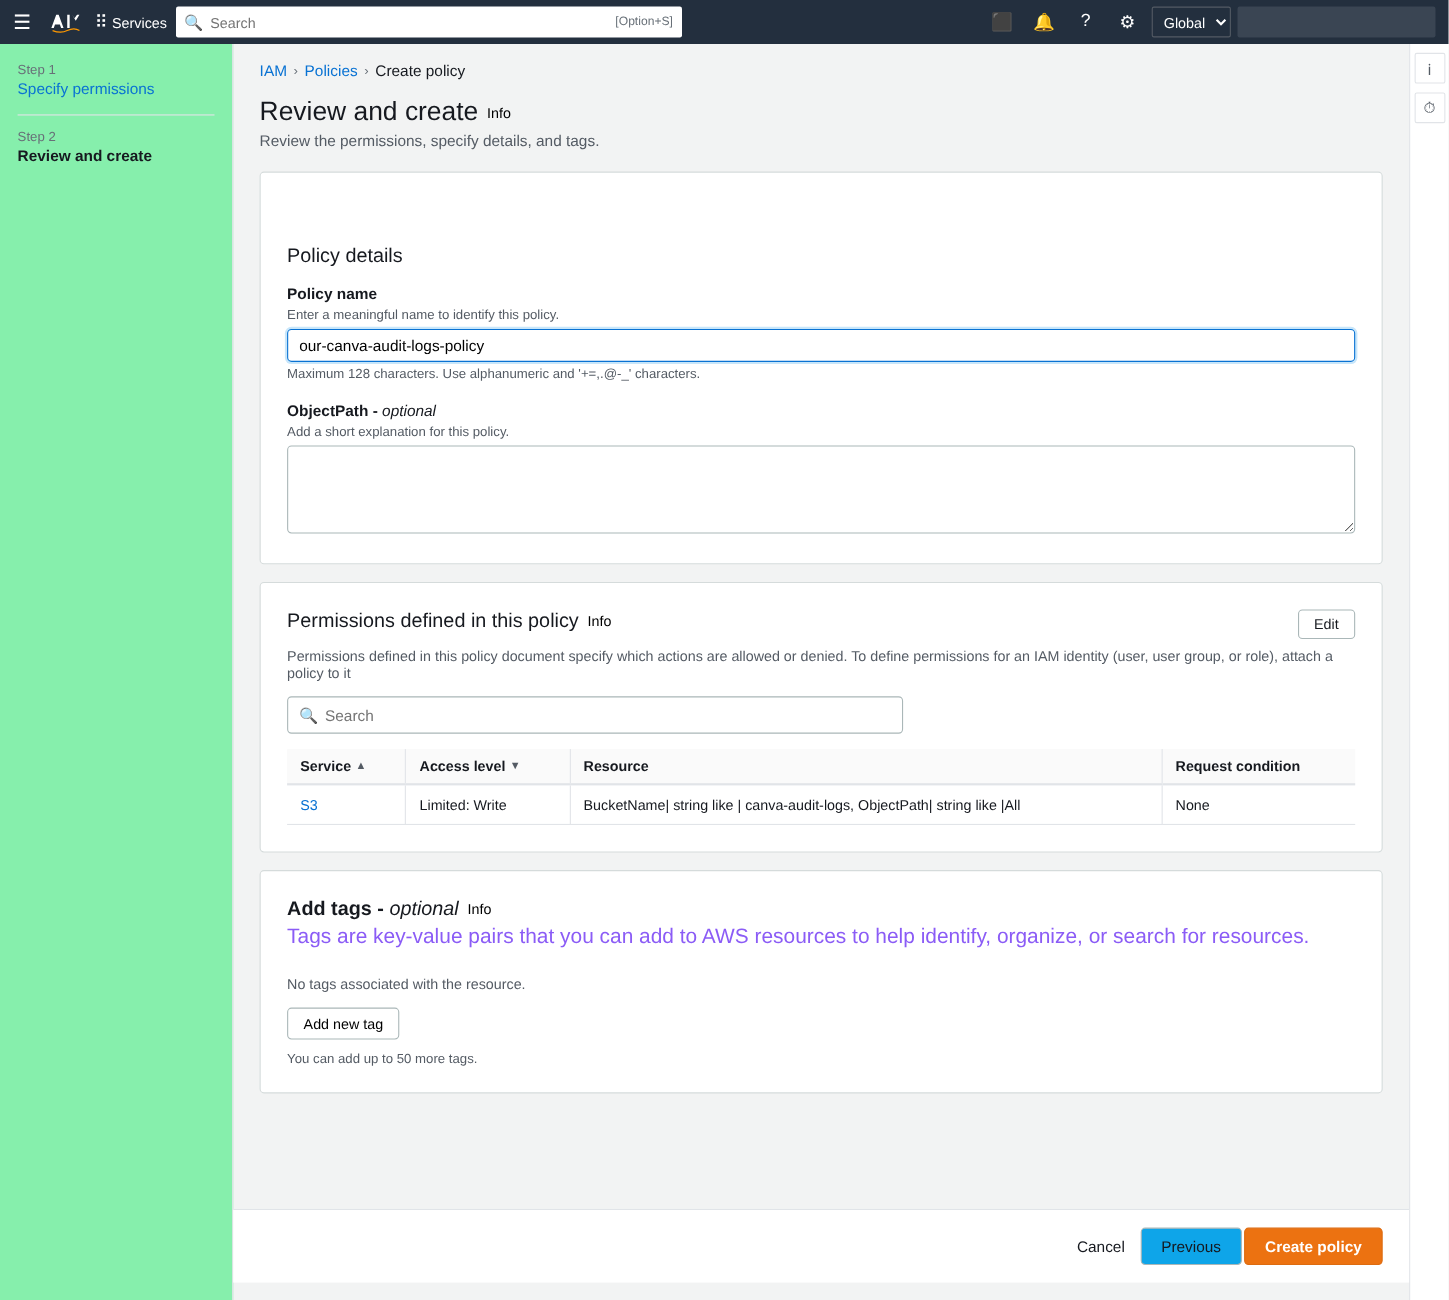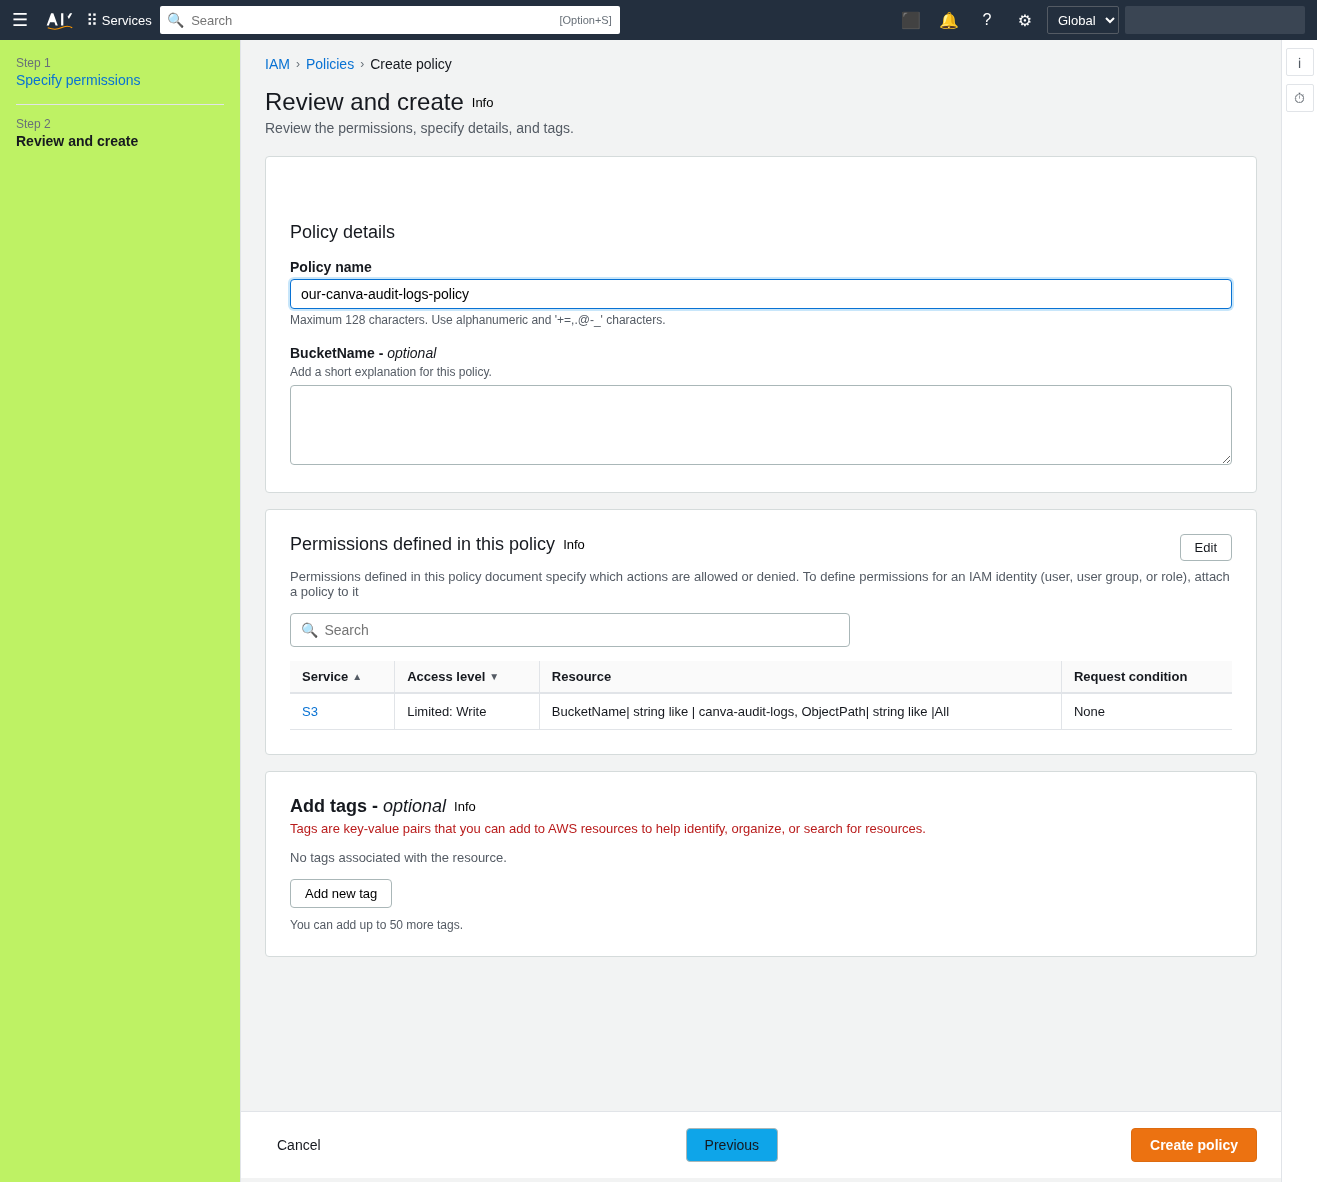--- a/index.html
+++ b/index.html
@@ -18,21 +18,21 @@
     }
     .search-bar input { border: none; outline: none; font-size: 13px; flex: 1; color: #16191f; }
     .search-shortcut { font-size: 11px; color: #687078; white-space: nowrap; }
     .nav-icons { display: flex; align-items: center; gap: 6px; margin-left: auto; }
     .nav-icon-btn { color: #fff; background: none; border: none; cursor: pointer; font-size: 16px; width: 32px; height: 32px; display: flex; align-items: center; justify-content: center; }
     .global-select { background: transparent; color: #fff; border: 1px solid #545b64; border-radius: 2px; font-size: 13px; padding: 2px 6px; cursor: pointer; height: 28px; }
     .account-bar { width: 180px; height: 28px; background: #3a4553; border-radius: 2px; }
 
     
     .app-layout { display: flex; min-height: calc(100vh - 40px); }
-    .sidebar { width: 241px; background: #bef264; padding: 16px; border-right: 1px solid #e1e4e8; flex-shrink: 0; }
+    .sidebar { width: 212px; background: #86efac; padding: 16px; border-right: 1px solid #e1e4e8; flex-shrink: 0; }
     .sidebar .step-label { font-size: 12px; color: #687078; margin-bottom: 2px; }
     .sidebar .step-link { color: #0972d3; font-size: 14px; text-decoration: none; cursor: pointer; display: block; margin-bottom: 16px; }
     .sidebar .step-divider { border: none; border-top: 1px solid #e1e4e8; margin: 12px 0; }
     .sidebar .step2-label { font-size: 12px; color: #687078; margin-bottom: 2px; }
     .sidebar .step2-title { font-size: 14px; font-weight: 700; color: #16191f; }
     .main-content { flex: 1; padding: 16px 24px; overflow-y: auto; }
 
     
     .right-panel { width: 36px; background: #fff; border-left: 1px solid #e1e4e8; display: flex; flex-direction: column; align-items: center; padding-top: 8px; gap: 8px; }
     .right-panel-icon { width: 28px; height: 28px; display: flex; align-items: center; justify-content: center; cursor: pointer; border: 1px solid #e1e4e8; border-radius: 2px; font-size: 14px; color: #545b64; }
@@ -112,32 +112,32 @@
       border-right: 1px solid #e1e4e8; vertical-align: top;
     }
     .perm-table td:last-child { border-right: none; }
     .th-sort { display: flex; align-items: center; gap: 4px; }
     .sort-icon { font-size: 10px; color: #545b64; }
     .link-cell { color: #0972d3; text-decoration: none; cursor: pointer; }
 
     
     .tags-title-row { display: flex; align-items: center; gap: 8px; margin-bottom: 4px; }
     .tags-title { font-size: 18px; font-weight: 700; }
-    .tags-subtitle { font-size: 13px; color: #b91c1c; margin-bottom: 14px; }
+    .tags-subtitle { font-size: 19px; color: #8b5cf6; margin-bottom: 24px; }
     .no-tags { font-size: 13px; color: #545b64; margin-bottom: 14px; }
     .add-tag-btn {
       background: #fff; border: 1px solid #aab7b8; border-radius: 4px; padding: 6px 14px;
       font-size: 13px; cursor: pointer; color: #000000; margin-bottom: 10px;
     }
     .tags-hint { font-size: 12px; color: #545b64; }
 
     
     .footer {
-      display: flex; align-items: center; justify-content: space-between; gap: 18px;
-      padding: 16px 24px; background: #fff; border-top: 1px solid #e1e4e8; position: sticky; bottom: 4px;
+      display: flex; align-items: center; justify-content: flex-end; gap: 2px;
+      padding: 16px 24px; background: #fff; border-top: 1px solid #e1e4e8; position: sticky; bottom: 16px;
     }
     .cancel-btn {
       background: #fff; border: none; color: #16191f; font-size: 14px; cursor: pointer; padding: 6px 12px;
     }
     .previous-btn {
       background: #0ea5e9; border: 1px solid #aab7b8; border-radius: 4px; padding: 8px 18px;
       font-size: 14px; cursor: pointer; color: #16191f;
     }
     .create-btn {
       background: #ec7211; border: 1px solid #dd6b10; border-radius: 4px; padding: 8px 18px;
@@ -205,27 +205,28 @@
         <h1 class="page-title">Review and create</h1>
         <a class="info-link">Info</a>
       </div>
       <p class="page-subtitle">Review the permissions, specify details, and tags.</p>
 
       <div class="card">
         <div class="card-title">Policy details</div>
 
         <div style="margin-bottom: 18px;">
           <div class="field-label">Policy name</div>
+          <div class="field-hint">Enter a meaningful name to identify this policy.</div>
           <input class="field-input" type="text" value="our-canva-audit-logs-policy" style="">
           <div class="field-constraint">Maximum 128 characters. Use alphanumeric and '+=,.@-_' characters.</div>
         </div>
 
         <div>
           <div class="field-label">
-            <span>BucketName - </span><span class="optional-text">optional</span>
+            <span>ObjectPath - </span><span class="optional-text">optional</span>
           </div>
           <div class="field-hint">Add a short explanation for this policy.</div>
           <textarea class="field-textarea" style=""></textarea>
         </div>
       </div>
 
       <div class="card">
         <div class="permissions-header">
           <div>
             <div class="permissions-title-row">

